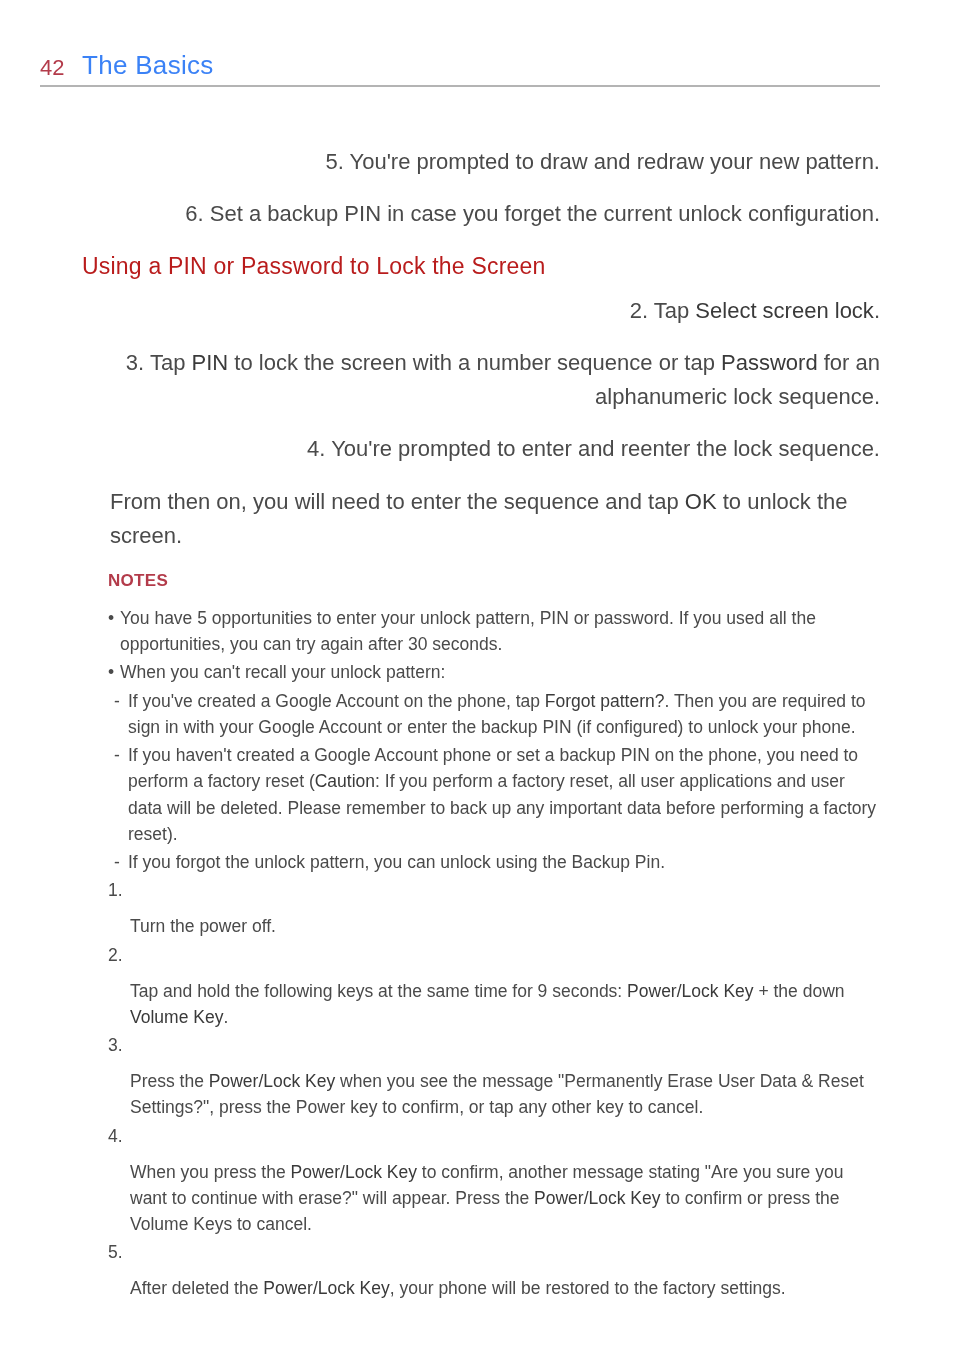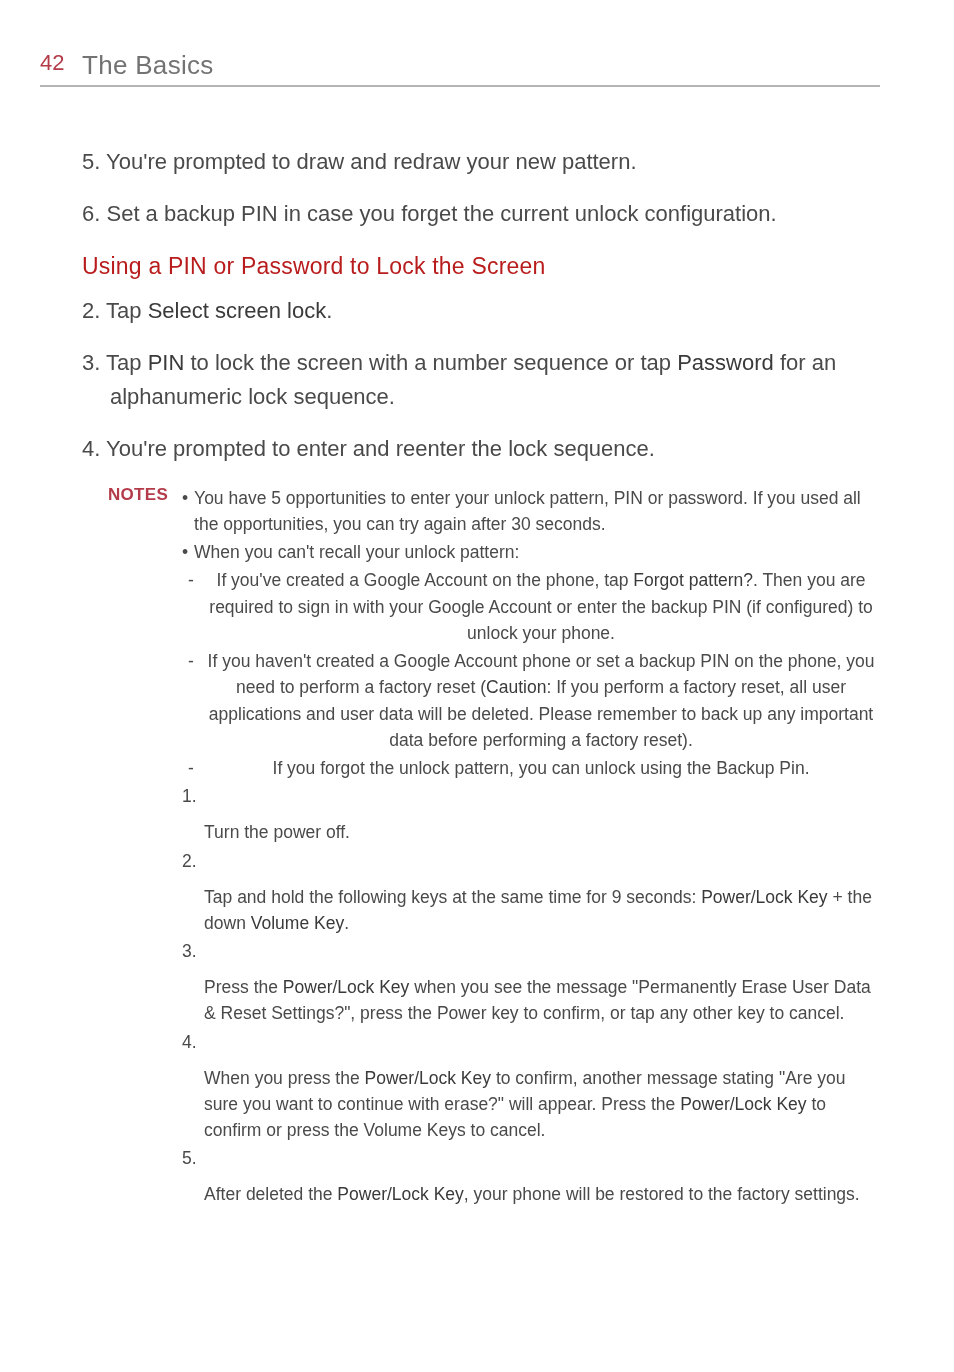--- a/index.html
+++ b/index.html
@@ -6,46 +6,47 @@
   body {
     width: 954px;
     height: 1372px;
     background: #fff;
     font-family: "Helvetica Neue", Helvetica, Arial, sans-serif;
     color: #4a4a4a;
     padding: 50px 74px 40px 40px;
   }
   .header-row {
     display: flex;
-    align-items: flex-start;
+    align-items: flex-end;
     border-bottom: 2px solid #b4b4b4;
     padding-bottom: 4px;
     margin-bottom: 58px;
   }
   .page-number {
     color: #b33b4a;
     font-size: 22px;
     font-weight: 400;
     width: 42px;
   }
   .section-title {
-    color: #737373;
+    color: #3b82f6;
     font-size: 26px;
     font-weight: 400;
     letter-spacing: 0.3px;
   }
   .content { padding-left: 42px; }
   .step {
     font-size: 22px;
     line-height: 1.55;
     color: #4a4a4a;
     padding-left: 28px;
     text-indent: -28px;
     margin-bottom: 18px;
     font-weight: 300;
+    text-align: right;
   }
   .sub-para {
     font-size: 22px;
     line-height: 1.55;
     color: #4a4a4a;
     margin-bottom: 18px;
     font-weight: 300;
   }
   .b { font-weight: 500; color: #3a3a3a; }
   .subhead {
@@ -81,41 +82,42 @@
     width: 10px; height: 10px;
     margin: -5px 0 0 -5px;
     border: 2px solid #c9c9c9;
     border-radius: 50%;
   }
   .notes-block {
     display: flex;
     gap: 14px;
     margin-top: 10px;
     padding-left: 26px;
+    flex-direction: column;
   }
   .notes-label {
     color: #b33b4a;
     font-weight: 600;
     font-size: 17px;
     white-space: nowrap;
     letter-spacing: 0.3px;
   }
   .notes-body {
     font-size: 17.5px;
     line-height: 1.5;
     color: #4a4a4a;
     font-weight: 300;
   }
   .notes-body .b { font-weight: 500; }
   .bullet-row { display: flex; margin-bottom: 2px; }
   .bullet-dot { width: 12px; flex-shrink: 0; }
   .bullet-txt { flex: 1; }
   .dash-row { display: flex; padding-left: 6px; margin-bottom: 2px; }
   .dash-pre { width: 14px; flex-shrink: 0; }
-  .dash-txt { flex: 1; text-align: center; }
+  .dash-txt { flex: 1; }
   .num-row { display: flex; margin-bottom: 2px; }
   .num-pre { width: 22px; flex-shrink: 0; }
   .num-txt { flex: 1; margin-top: 36px; }
 </style>
 </head>
 <body>
 
 <div class="header-row">
   <div class="page-number">42</div>
   <div class="section-title">The Basics</div>
@@ -129,20 +131,21 @@
   <h2 class="subhead">Using a PIN or Password to Lock the Screen</h2>
 
 
   <p class="step">2. <span>Tap </span><span class="b">Select screen lock</span><span>.</span></p>
 
   <p class="step">3. <span>Tap </span><span class="b">PIN</span><span> to lock the screen with a number sequence or tap </span><span class="b">Password</span><span> for an alphanumeric lock sequence.</span></p>
 
   <p class="step">4. <span>You're prompted to enter and reenter the lock sequence.</span></p>
 
 
+  <p class="sub-para" style="padding-left:28px;"><span>From then on, you will need to enter the sequence and tap </span><span class="b">OK</span><span> to unlock the screen.</span></p>
 
   <div class="notes-block">
     <div class="notes-label">NOTES</div>
     <div class="notes-body">
 
       <div class="bullet-row">
         <div class="bullet-dot">•</div>
         <div class="bullet-txt">You have 5 opportunities to enter your unlock pattern, PIN or password. If you used all the opportunities, you can try again after 30 seconds.</div>
       </div>
 

